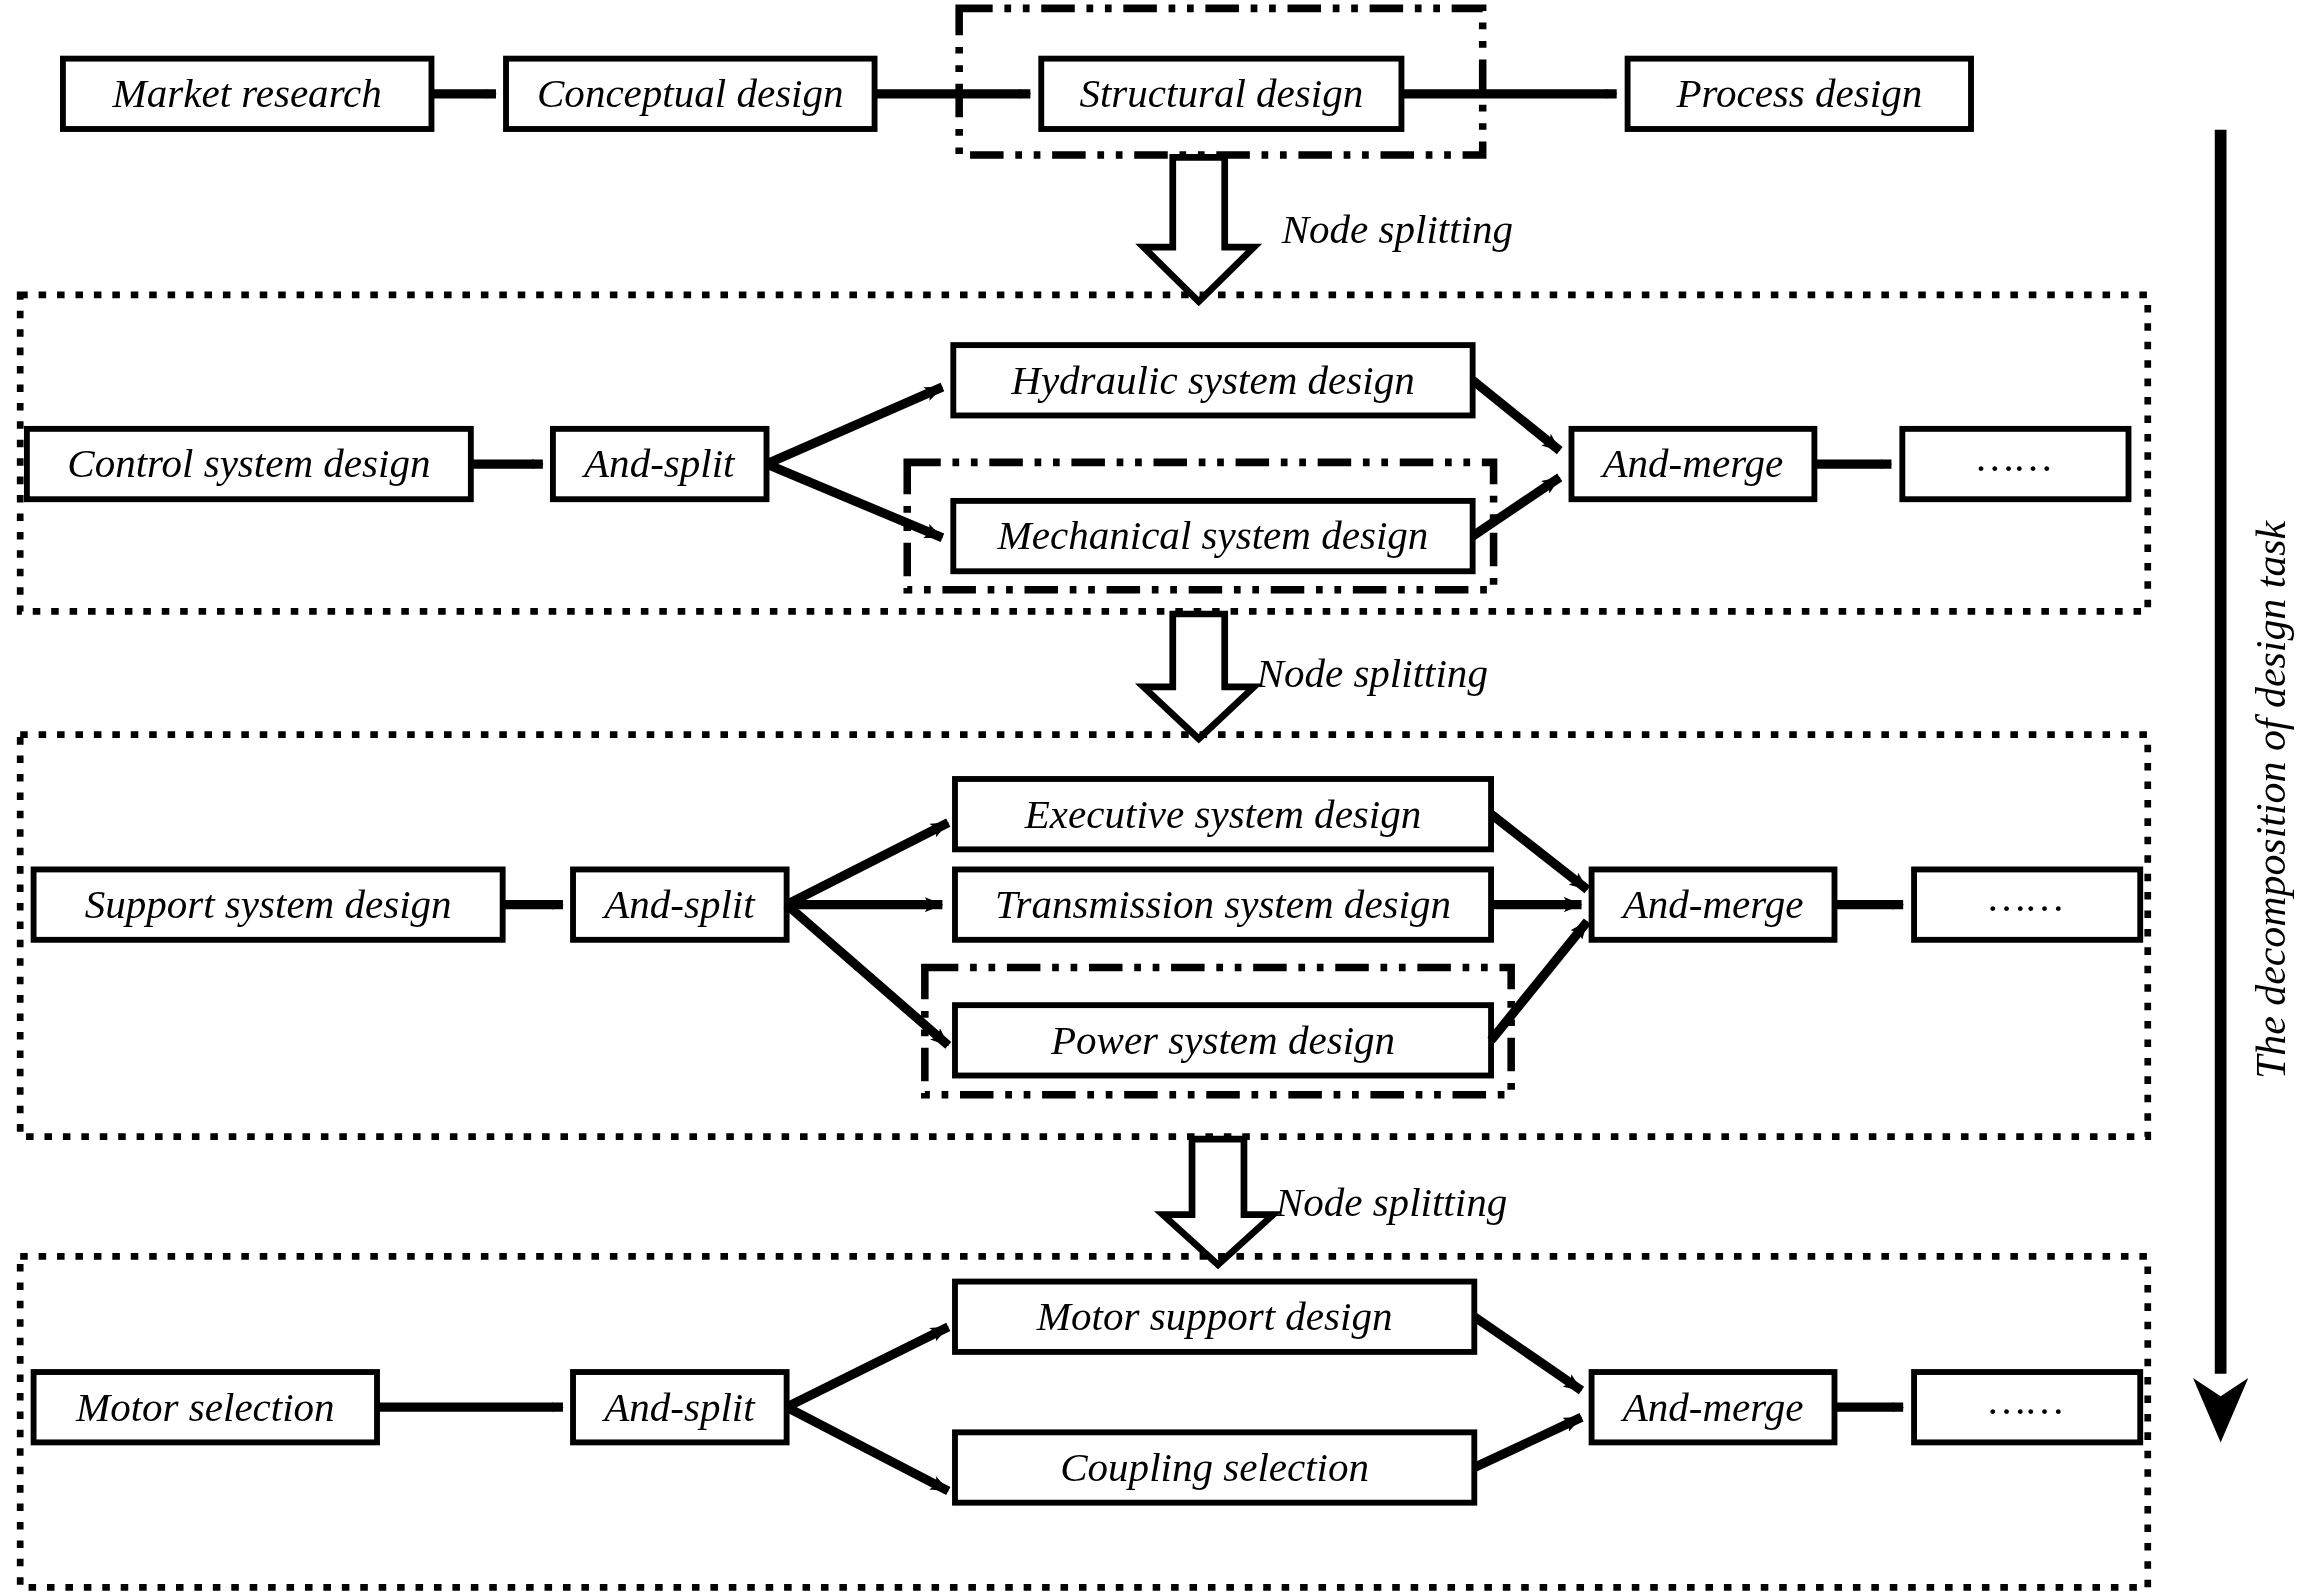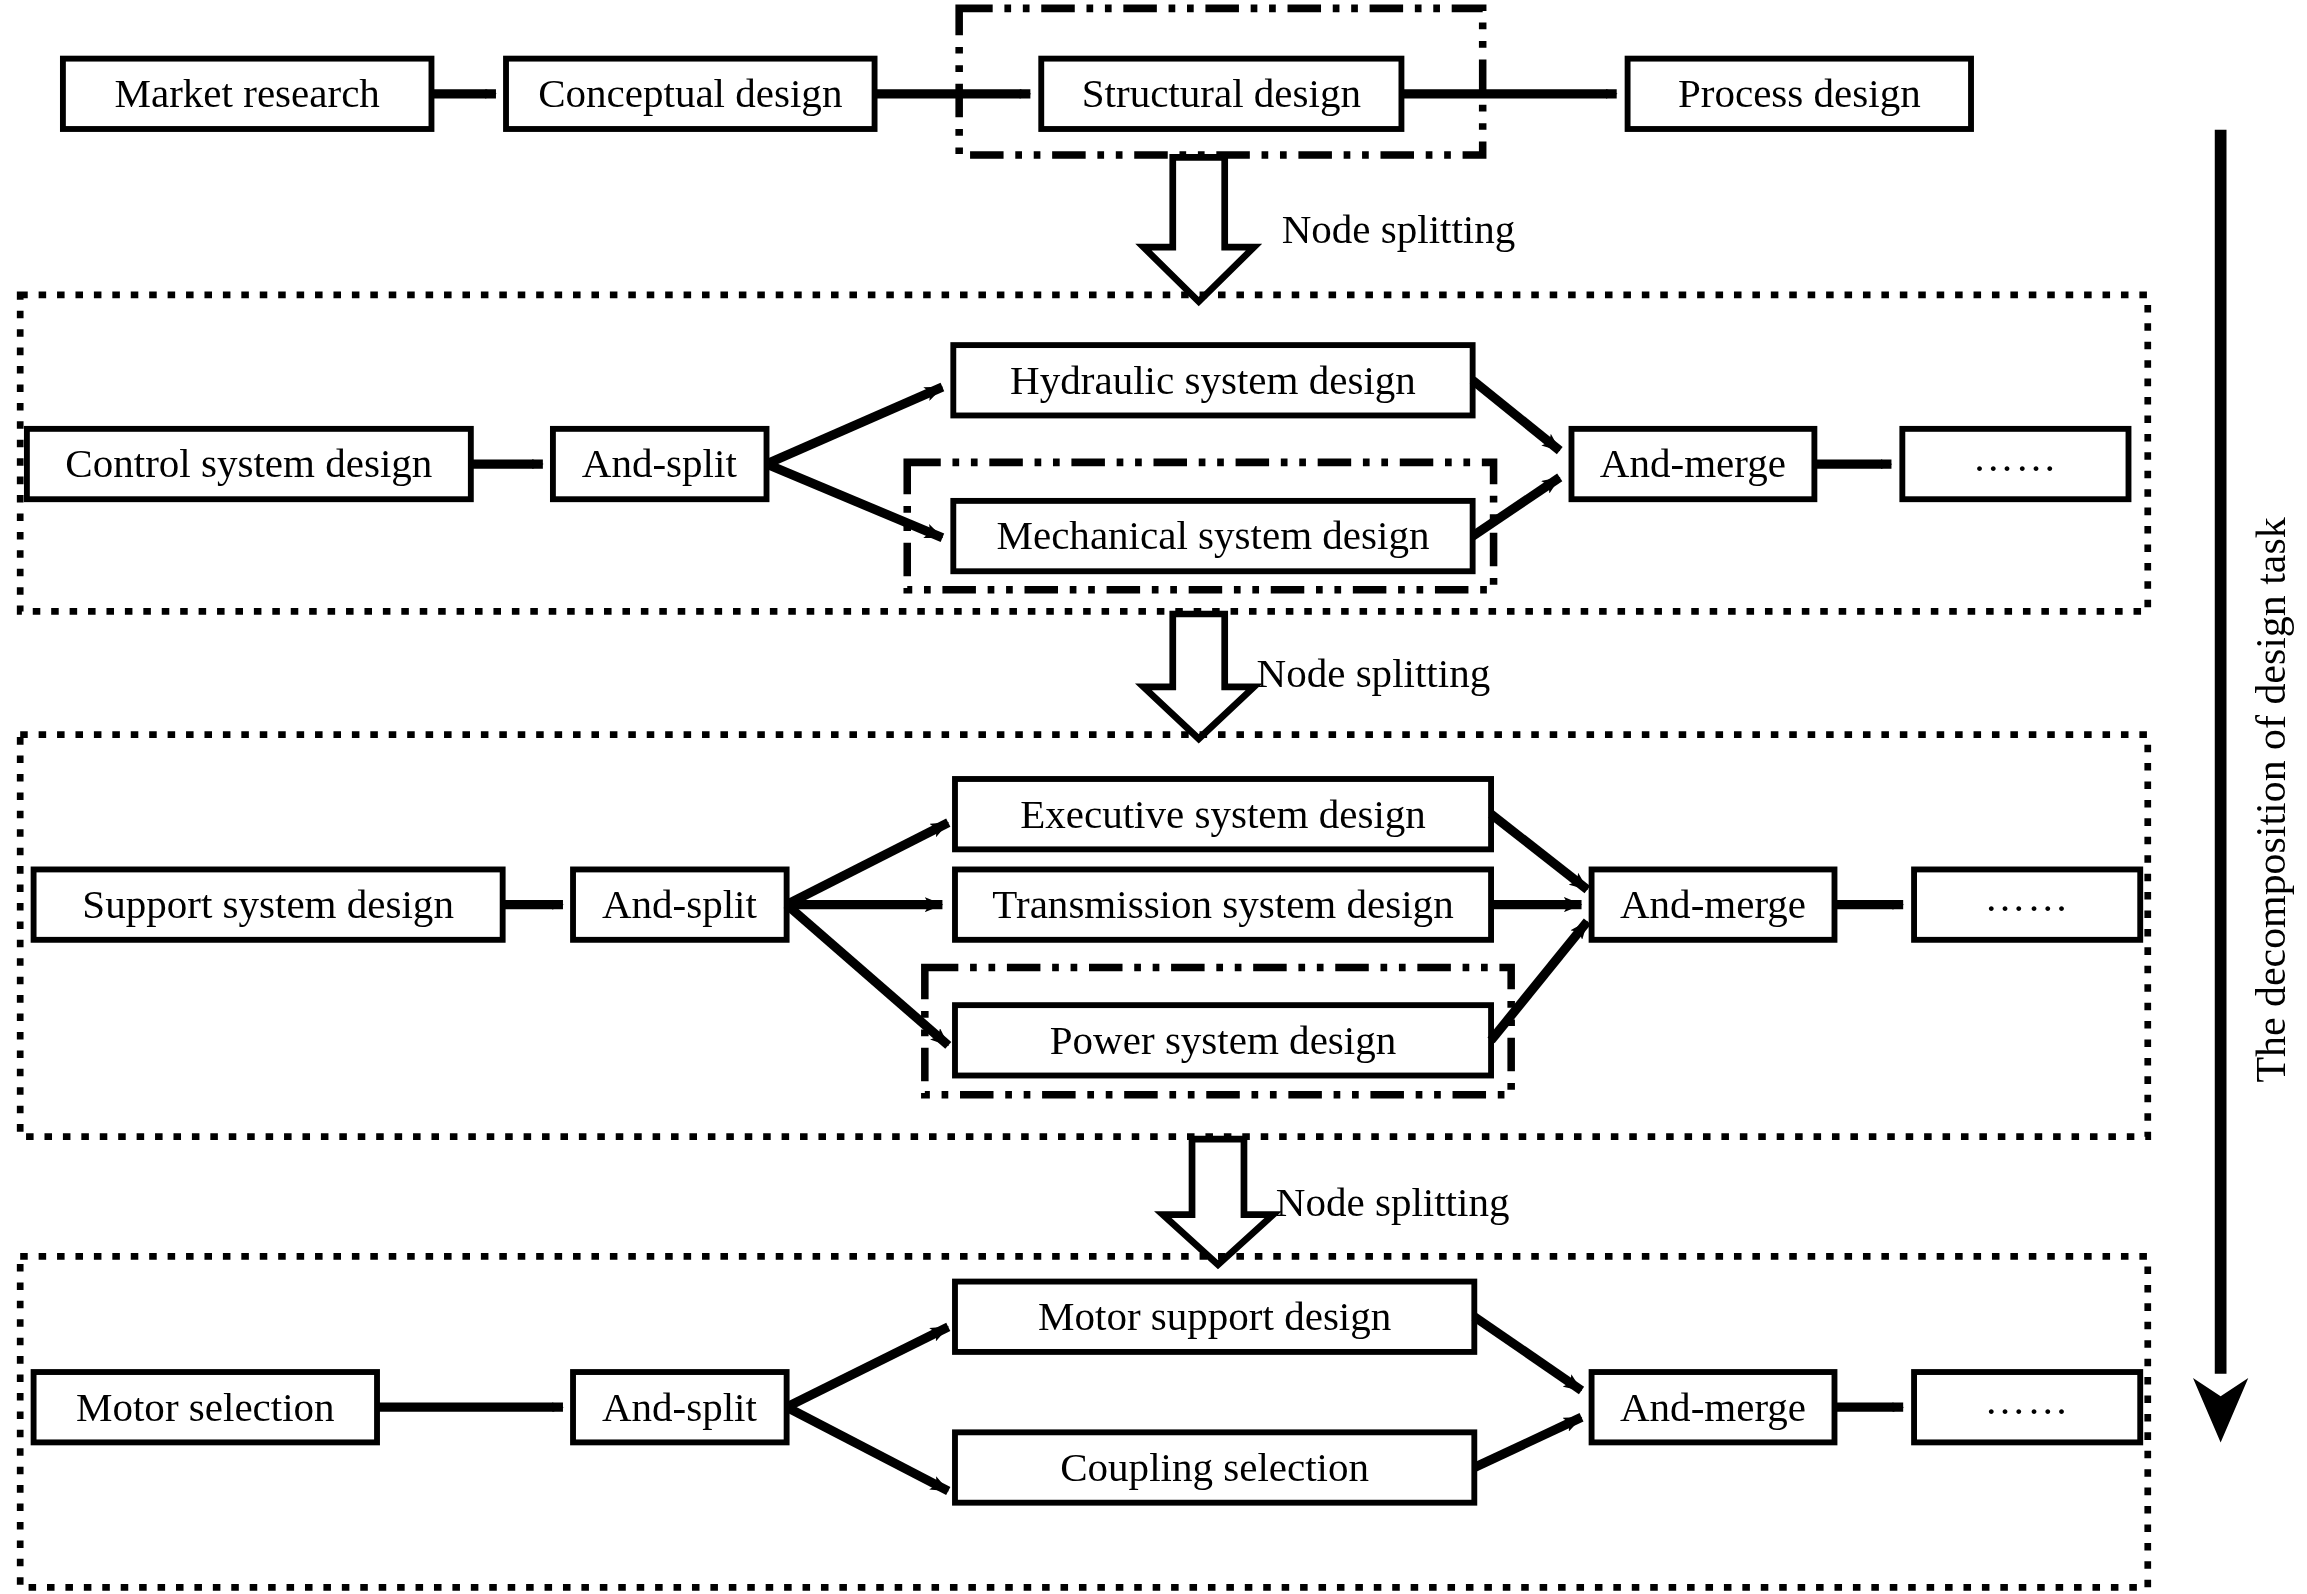--- a/index.html
+++ b/index.html
@@ -1,18 +1,18 @@
 <!DOCTYPE html>
 <html style="font-size:13.4px"><head>
 <meta charset="utf-8">
 <style>
   html,body{margin:0;padding:0;background:#ffffff;}
   body{width:2307px;height:1594px;overflow:hidden;
        font-family:"Liberation Serif","DejaVu Serif",serif;}
-  #stage{position:relative;width:2307px;height:1594px;}
+  #stage{position:relative;width:2307px;height:1594px;font-style:italic;}
   svg{position:absolute;left:0;top:0;width:2307px;height:1594px;}
   .node text, .vlabel text, .splitlabel text, .dots text{
       font-family:"Liberation Serif","DejaVu Serif",serif;
       fill:#000; }
 </style>
 </head>
 <body>
 
 <div id="stage">
 <svg viewBox="0 0 2754 1903" xmlns="http://www.w3.org/2000/svg">

